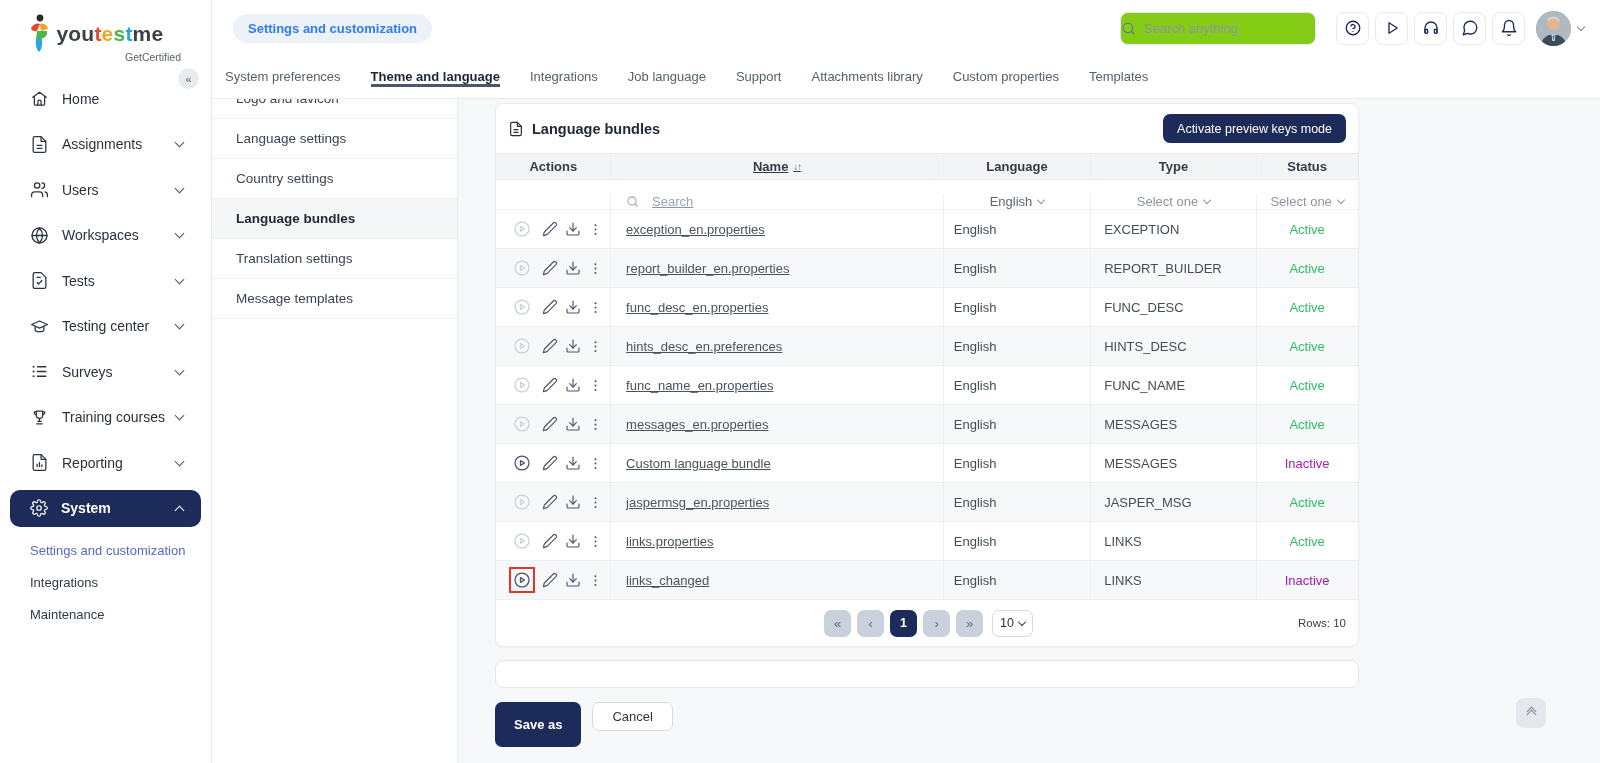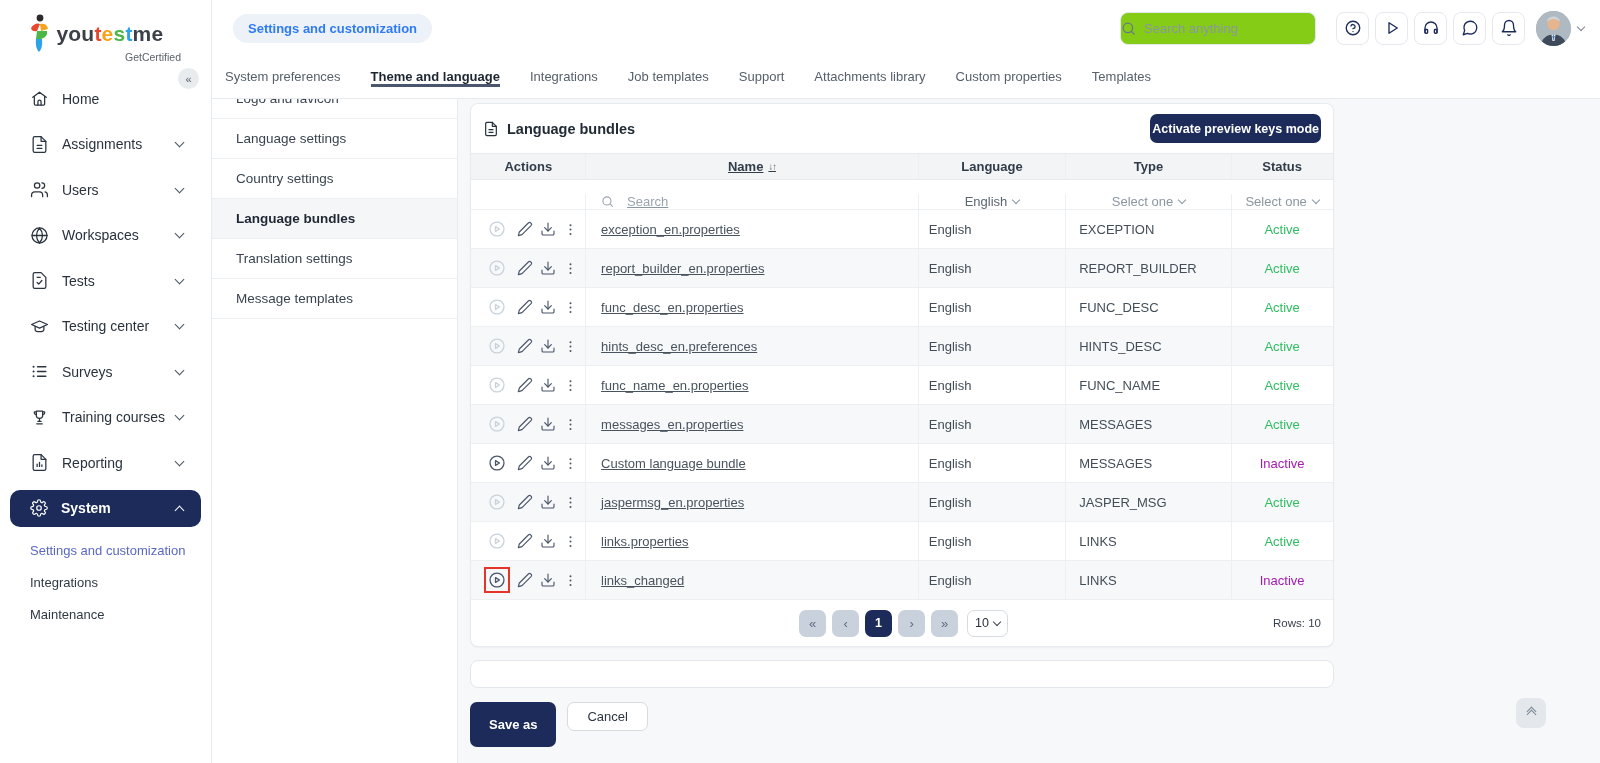--- a/index.html
+++ b/index.html
@@ -48,35 +48,35 @@
   .avatar { width:35px; height:35px; border-radius:50%; overflow:hidden; background:#b9c3cc; }
   .avatar-chev { width:6px; height:6px; border-right:1.4px solid #7a8491; border-bottom:1.4px solid #7a8491;
     transform:rotate(45deg); margin-left:7px; margin-top:-3px; }
 
   .tabbar { height:43px; background:#fff; border-bottom:1px solid #e7eaee; display:flex;
     align-items:center; padding-left:13px; gap:30px; flex:none; }
   .tab { font-size:13px; color:#57606b; display:flex; align-items:center; border-bottom:3px solid transparent;
     padding-top:2px; cursor:pointer; white-space:nowrap; }
   .tab.active { color:#1d2530; font-weight:bold; border-bottom-color:#4a566e; }
 
-  .content { flex:1; display:flex; background:#f7f8fa; min-height:0; position:relative; }
+  .content { flex:1; display:flex; background:#f7f8fa; min-height:0; position:relative;gap:25px; }
   .submenu { width:246px; background:#fff; border-right:1px solid #e7eaee; overflow:hidden; flex:none; }
   .submenu-item { height:40px; display:flex; align-items:center; padding-left:24px; font-size:13.5px;
     color:#3a4450; border-bottom:1px solid #eceff2; cursor:pointer; white-space:nowrap; }
   .submenu-item:first-child { margin-top:-20px; }
   .submenu-item.active { font-weight:bold; color:#1f2733; background:#f4f6f8; }
 
   .work { flex:1; padding:4px 0 0 12px; position:relative; min-width:0; }
   .card { width:864px; background:#fff; border:1px solid #e7eaee; border-radius:8px;
     box-shadow:0 1px 2px rgba(16,24,40,.04); overflow:hidden; }
   .card-head { height:49px; display:flex; align-items:center; justify-content:space-between; padding:0 12px; }
   .card-title { display:flex; align-items:center; gap:8px; font-size:14.5px; font-weight:bold; color:#222b35; }
   .card-title svg { color:#27313c; }
-  .btn-navy { background:#1c2b5a; color:#fff; font-size:12.5px; font-weight:bold; border:none;
-    border-radius:7px; height:29px; padding:0 2px; cursor:pointer; font-family:inherit; }
+  .btn-navy { background:#1c2b5a; color:#fff; font-size:12.5px; font-weight:normal; border:none;
+    border-radius:7px; height:29px; padding:0 14px; cursor:pointer; font-family:inherit; }
 
   
   .trow { display:flex; align-items:stretch;justify-content:center; }
   .tcell { display:flex; align-items:center; border-right:1px solid #edf0f3; min-width:0; }
   .tcell:last-child { border-right:none; }
   .col-actions { width:13.3%; }
   .col-name { width:38.6%;text-decoration:underline; }
   .col-lang { width:17.1%; }
   .col-type { width:19.2%; }
   .col-status { width:11.7%; }
@@ -300,21 +300,21 @@
             </svg>
         </div>
         <span class="avatar-chev"></span>
       </div>
     </header>
 
     <nav class="tabbar">
       <div class="tab">System preferences</div>
       <div class="tab active">Theme and language</div>
       <div class="tab">Integrations</div>
-      <div class="tab">Job templates</div>
+      <div class="tab">Job language</div>
       <div class="tab">Support</div>
       <div class="tab">Attachments library</div>
       <div class="tab">Custom properties</div>
       <div class="tab">Templates</div>
     </nav>
 
     <div class="content">
 
       <div class="submenu">
         <div class="submenu-item">Logo and favicon</div>

